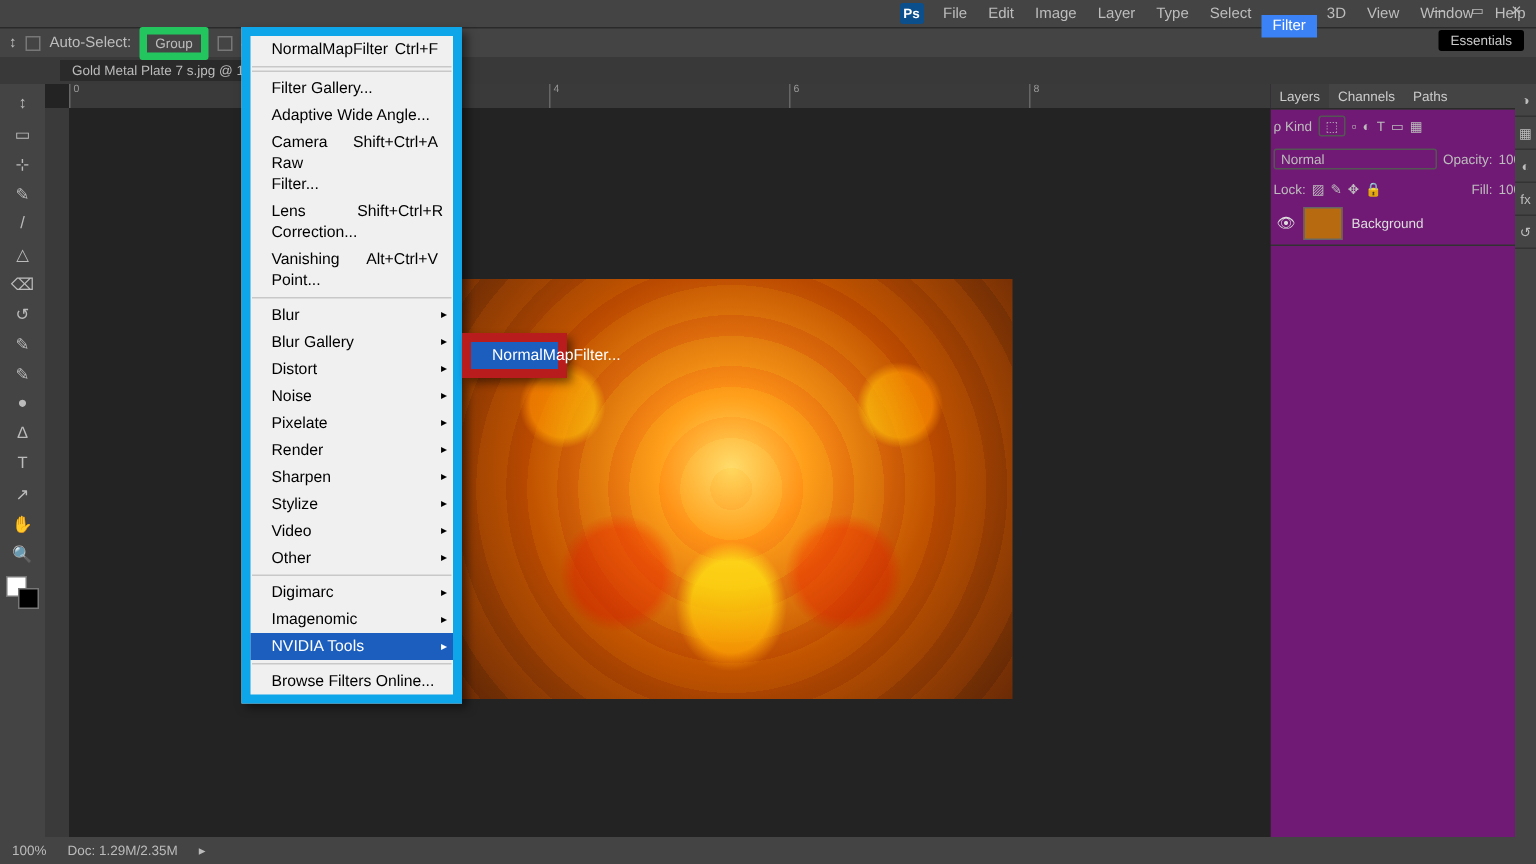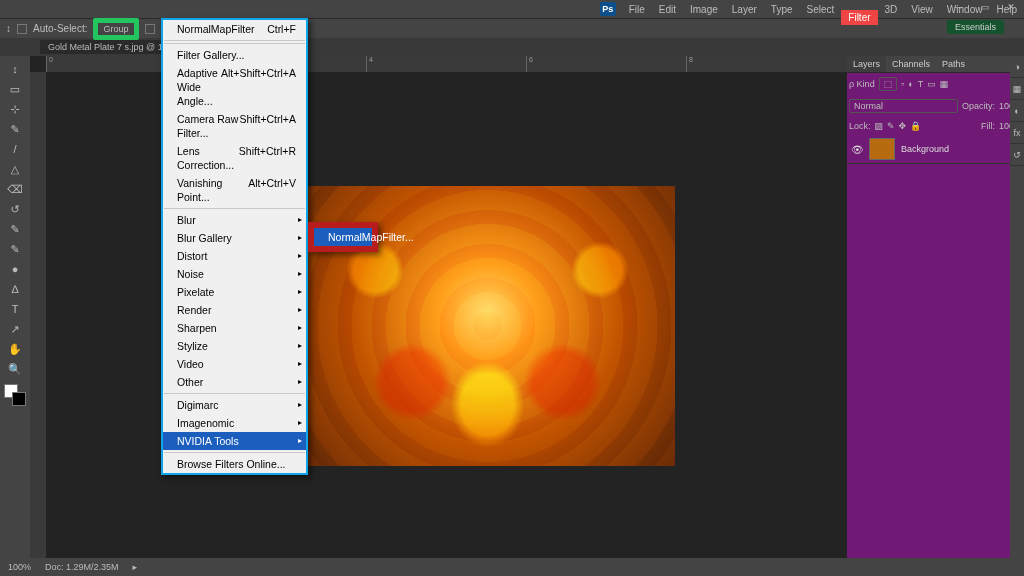--- a/index.html
+++ b/index.html
@@ -1,28 +1,28 @@
 <!DOCTYPE html>
 <html><head>
 <meta charset="utf-8">
 <style>
   * { margin: 0; padding: 0; box-sizing: border-box; font-family: "Segoe UI", Tahoma, sans-serif; }
   body { width: 1024px; height: 576px; background: #2a2a2a; color: #bdbdbd; font-size: 10px; overflow: hidden; position: relative; }
   
   .menubar { height: 18px; background: #444; display: flex; align-items: center; padding-left: 4px; justify-content: flex-end; }
   .ps-logo { width: 16px; height: 14px; background: #0b4f8c; color: #fff; font-weight: bold; font-size: 9px; display: flex; align-items: center; justify-content: center; margin-right: 6px; border-radius: 2px;}
   .menubar .mitem { padding: 2px 7px; cursor: default; }
-  .menubar .mitem.active { background: #ef4444; color: #fff; margin-top: 16px; }
+  .menubar .mitem.active { background: #3b82f6; color: #fff; margin-top: 16px; }
   .win-controls { position: absolute; top: 0; right: 0; display: flex; }
   .win-controls span { width: 26px; height: 16px; text-align: center; line-height: 14px; color: #bbb; font-size: 9px;}
   
   .options { height: 20px; background: #444; border-top: 1px solid #2a2a2a; display: flex; align-items: center; padding-left: 6px; gap: 6px;}
   .options .btn { border: 5px solid #22c55e; padding: 1px 5px; border-radius: 2px; font-size: 9px; }
   .checkbox { width: 10px; height: 10px; border: 1px solid #777; display: inline-block; vertical-align: middle;}
-  .essentials { position: absolute; right: 20px; top: 20px; font-size: 9px; color: #ccc; background: #14532d; padding: 2px 8px; border-radius: 2px;}
+  .essentials { position: absolute; right: 8px; top: 20px; font-size: 9px; color: #ccc; background: #000000; padding: 2px 8px; border-radius: 2px;}
   
   .doctab-row { height: 18px; background: #393939; display: flex; align-items: center; padding-left: 40px; }
   .doctab { background: #2a2a2a; color: #bbb; font-size: 9px; padding: 2px 8px; }
   
   .workspace { position: absolute; top: 56px; left: 0; right: 0; bottom: 18px; display: flex; }
   
   .toolbox { width: 30px; background: #444; display: flex; flex-direction: column; align-items: center; padding-top: 4px; gap: 2px;}
   .tool { width: 22px; height: 18px; display:flex; align-items:center; justify-content:center; color:#bbb; font-size:11px;}
   .swatches { margin-top: 4px; position: relative; width: 22px; height: 22px;}
   .swatches .fg { position: absolute; width: 14px; height: 14px; background:#fff; border:1px solid #777; top:0; left:0;}
@@ -57,21 +57,21 @@
   .layer-row { display:flex; align-items:center; padding:3px 4px; gap:6px; border-bottom:1px solid #323232;}
   .layer-thumb { width:26px; height:22px; background:#b86a10; border:1px solid #666;}
   .layer-name { font-size:9px; color:#ddd;text-align:right;}
   .layer-lock { margin-left:auto; font-size:9px; color:#aaa;}
   .eye { width:12px; text-align:center; font-size:10px; color:#ddd;}
   .right-strip { position:absolute; right:0; top:56px; width:14px; bottom:18px; background:#444; display:flex; flex-direction:column; align-items:center;}
   .right-strip span { width:14px; height:22px; border-bottom:1px solid #333; display:flex; align-items:center; justify-content:center; font-size:9px;}
   
   .statusbar { position:absolute; bottom:0; left:0; right:0; height:18px; background:#444; display:flex; align-items:center; padding:0 8px; gap:14px; font-size:9px; color:#bbb;}
   
-  .dropdown { position:absolute; top:18px; left:161px; width:147px; background:#f0f0f0; color:#000; border:2px solid #0ea5e9; box-shadow: 3px 3px 6px rgba(0,0,0,0.5); z-index:50;}
+  .dropdown { position:absolute; top:18px; left:161px; width:147px; background:#f0f0f0; color:#000; border:6px solid #0ea5e9; box-shadow: 3px 3px 6px rgba(0,0,0,0.5); z-index:50;}
   .dd-item { display:flex; justify-content:space-between; padding:2px 10px 2px 14px; font-size:10.5px; line-height:14px; position:relative;}
   .dd-item.highlight { background:#1b5ebd; color:#fff;}
   .dd-sep { border-top:1px solid #c8c8c8; margin:2px 1px;}
   .dd-item .arrow { position:absolute; right:4px; font-size:8px; }
   .submenu { position:absolute; top:222px; left:308px; width:70px; background:#f0f0f0; border:6px solid #b91c1c; box-shadow:3px 3px 6px rgba(0,0,0,0.5); z-index:60;}
   .submenu .dd-item.highlight { background:#1b5ebd; color:#fff;}
 </style>
 </head>
 <body>
 
@@ -203,21 +203,20 @@
     <span>NormalMapFilter</span>
     <span>Ctrl+F</span>
   </div>
   <div class="dd-sep"></div>
   <div class="dd-sep"></div>
   <div class="dd-item">
       <span>Filter Gallery...</span>
     </div>
   <div class="dd-item">
       <span>Adaptive Wide Angle...</span>
-      <span>Alt+Shift+Ctrl+A</span>
     </div>
   <div class="dd-item">
       <span>Camera Raw Filter...</span>
       <span>Shift+Ctrl+A</span>
     </div>
   <div class="dd-item">
       <span>Lens Correction...</span>
       <span>Shift+Ctrl+R</span>
     </div>
   <div class="dd-item">

